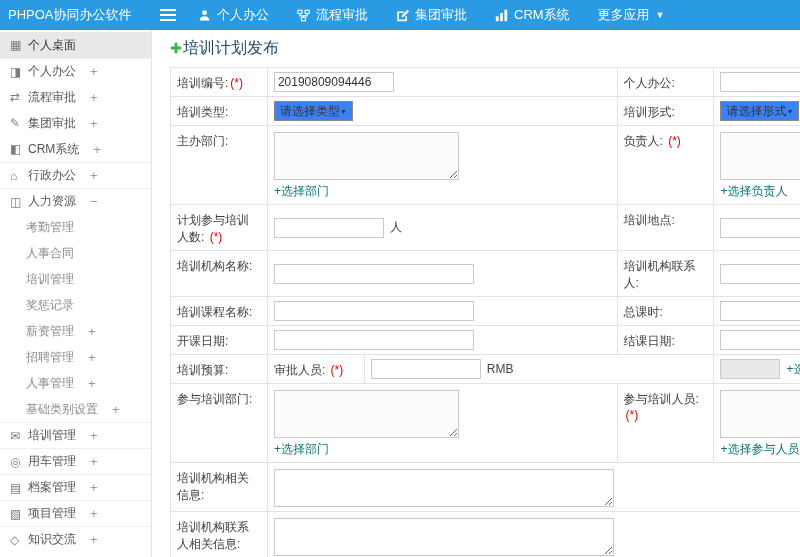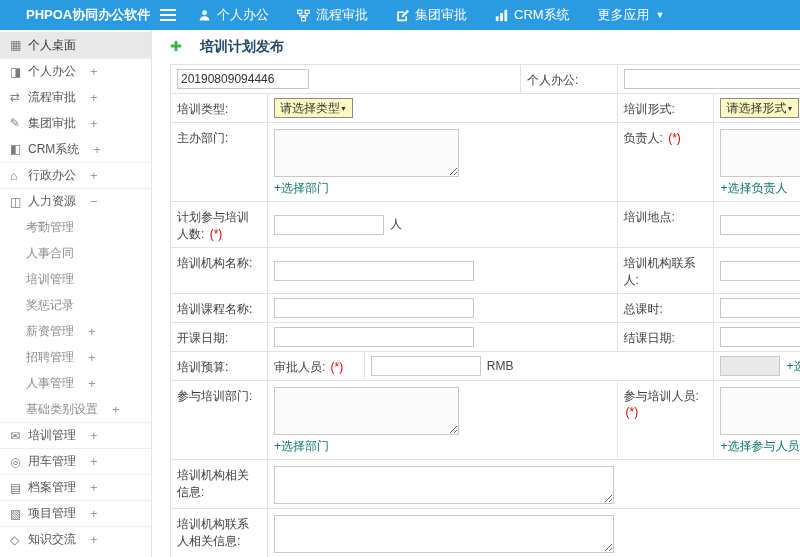--- a/index.html
+++ b/index.html
@@ -1,63 +1,63 @@
 <!DOCTYPE html>
 <html><head>
 <meta charset="utf-8">
 <style>
   * { margin:0; padding:0; box-sizing:border-box; }
   html,body { width:800px; height:557px; overflow:hidden; background:#fff;
     font-family:"Liberation Sans","DejaVu Sans",sans-serif; font-size:12px; color:#333; }
 
   
   .topbar { height:30px; background:#2a9ae3; display:flex; align-items:center; color:#fff; }
-  .brand { width:152px; font-weight:bold; font-size:13px; padding-left:26px; white-space:nowrap; }
+  .brand { width:152px; font-weight:normal; font-size:13px; padding-left:8px; white-space:nowrap; }
   .hamburger { width:32px; display:flex; justify-content:center; align-items:center; cursor:pointer; }
   .nav { display:flex; height:100%; align-items:stretch; }
   .nav-item { display:flex; align-items:center; gap:6px; padding:0 14px; font-size:13px;
     color:#fff; cursor:pointer; white-space:nowrap; }
   .nav-item svg { display:block; }
   .caret { font-size:9px; }
 
   
   .layout { display:flex; height:527px; }
   .sidebar { width:152px; border-right:1px solid #e5e5e5; padding-top:2px; overflow:hidden; background:#fff; }
   .side-item { height:26px; display:flex; align-items:center; padding-left:10px; color:#555; cursor:pointer; }
   .side-item.active { background:#e8e8e8; color:#333; }
   .side-item.child { padding-left:26px; color:#8b8b8b; }
   .side-item.sep { border-top:1px solid #efefef; }
   .s-ic { width:18px; color:#7d7d7d; font-size:12px; }
   .s-toggle { margin-left:14px; color:#999; font-size:13px; }
 
   .main { flex:1; overflow:hidden; padding:6px 0 0 18px; }
-  .page-title { display:flex; align-items:center; gap:18px; font-size:14px; font-weight:bold;
+  .page-title { display:flex; align-items:center; gap:1px; font-size:16px; font-weight:normal;
     color:#1f4a68; margin:2px 0 8px; }
 
   
   .form { width:884px; border-top:1px solid #e2e2e2; border-left:1px solid #e2e2e2; }
   .frow { display:flex; }
   .cell { border-right:1px solid #e2e2e2; border-bottom:1px solid #e2e2e2;
     padding:4px 6px; display:flex; align-items:center; min-height:27px; }
   .c-label { width:97px; align-items:flex-start; padding-top:7px; display:block; color:#404040; }
   .c-f1 { width:350px; }
   .c-l2 { width:97px; align-items:flex-start; padding-top:7px; display:block; color:#404040; }
   .c-f2 { width:340px; }
   .c-span { width:787px; }
   .v { flex-direction:column; align-items:flex-start; justify-content:flex-start; gap:3px; padding-top:6px; padding-bottom:4px; }
   .req { color:#e60000; margin-left:2px; }
   .sfx { margin-left:6px; color:#444; }
   .lnk { color:#0f766e; cursor:pointer; text-decoration:none; white-space:nowrap; }
 
   .inp { height:20px; border:1px solid #c9c9c9; font-size:12px; padding:0 3px;
     font-family:"Liberation Sans","DejaVu Sans",sans-serif; color:#333; }
-  .w140{width:132px} .w200{width:200px} .w110{width:110px} .w60{width:60px}
+  .w140{width:120px} .w200{width:200px} .w110{width:110px} .w60{width:60px}
   .inp.dis { background:#e9e9e9; }
   .sel { height:20px; display:inline-flex; align-items:center; border:1px solid #8a8a8a;
-    background:#fef9c3; padding:0 5px; cursor:pointer; }
+    background:#3b82f6; padding:0 5px; cursor:pointer; }
   .sel-caret { font-size:7px; color:#333; }
   .ta { border:1px solid #c9c9c9; font-size:12px; font-family:"Liberation Sans","DejaVu Sans",sans-serif; }
   .ta-sm { width:185px; height:48px; background:#fbfbfb; }
   .ta-r  { width:200px; height:48px; background:#fbfbfb; }
   .ta-lg { width:340px; height:38px; }
 </style>
 </head>
 <body>
 
 <div class="topbar">
@@ -218,20 +218,21 @@
         <svg width="12" height="12" viewBox="0 0 12 12">
             <path d="M4.6 0.8h2.8v3.8h3.8v2.8H7.4v3.8H4.6V7.4H0.8V4.6h3.8z" fill="#3cb54a"></path>
           </svg>
       </span>
       <span>培训计划发布</span>
     </div>
 
     <div class="form">
 
       <div class="frow">
+        <div class="cell c-label"><span>培训编号:</span><span class="req">(*)</span></div>
         <div class="cell c-f1">
             <input class="inp w140" value="20190809094446" style="">
           </div>
         <div class="cell c-l2"><span>个人办公:</span></div>
         <div class="cell c-f2">
             <input class="inp w200" style="">
           </div>
       </div>
 
       <div class="frow">

